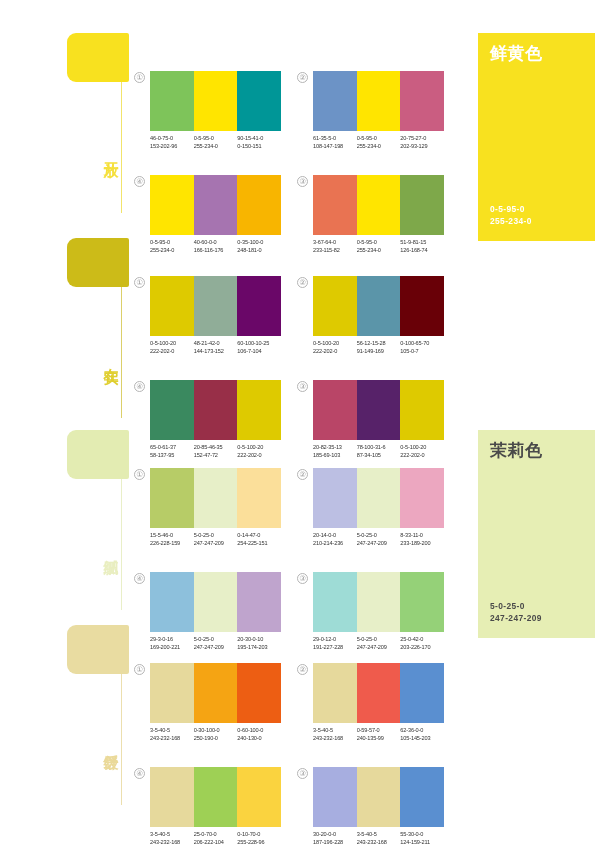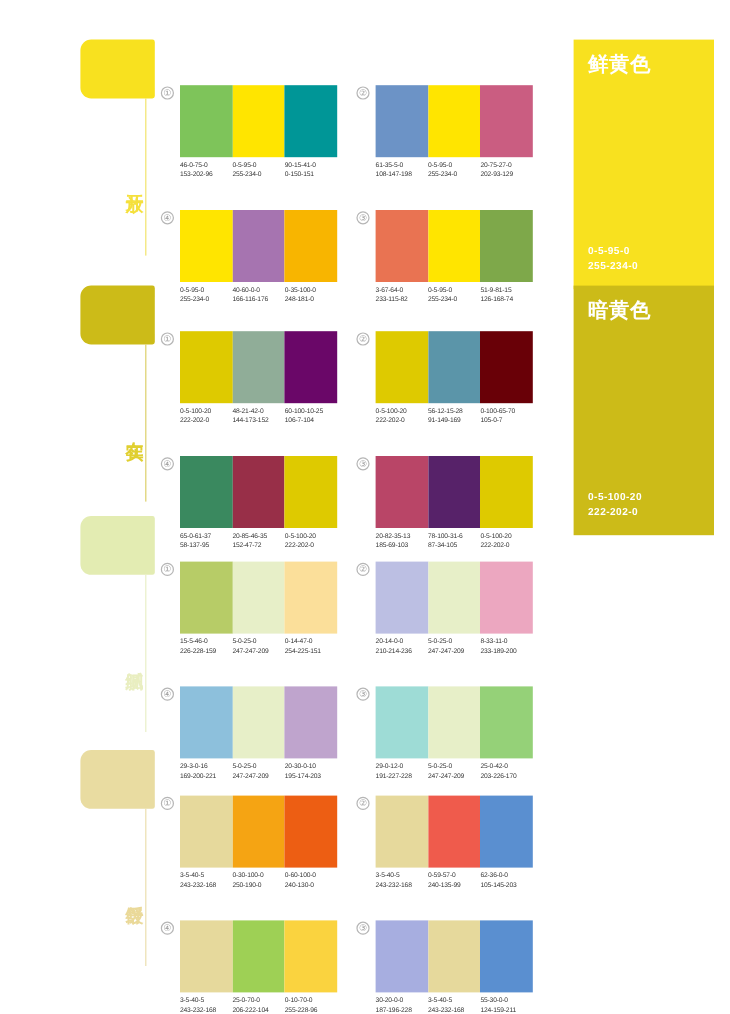--- a/index.html
+++ b/index.html
@@ -303,27 +303,20 @@
           <div class="code">
             <span class="cmyk">78-100-31-6</span>
             <span class="rgb">87-34-105</span>
           </div>
           <div class="code">
             <span class="cmyk">0-5-100-20</span>
             <span class="rgb">222-202-0</span>
           </div>
         </div>
       </div>
-      <div class="hero" style="background: rgb(204, 187, 24); color: rgb(255, 255, 255);">
-        <div class="hero-name">暗黄色</div>
-        <div class="hero-codes">
-          <div>0-5-100-20</div>
-          <div>222-202-0</div>
-        </div>
-      </div>
     </div>
     <div class="row" style="top: 430px;">
       <div class="tab-chip" style="background: rgb(227, 236, 178);"></div>
       <div class="tab-line" style="background: rgb(233, 239, 200);"></div>
       <div class="tab-label" style="color: rgb(233, 238, 192);">细腻</div>
       <div class="group" style="left: 150px; top: 38px;">
         <div class="group-num">①</div>
         <div class="swatches">
           <div class="sw" style="background: rgb(183, 204, 103);"></div>
           <div class="sw" style="background: rgb(231, 239, 200);"></div>
@@ -403,20 +396,27 @@
           <div class="code">
             <span class="cmyk">5-0-25-0</span>
             <span class="rgb">247-247-209</span>
           </div>
           <div class="code">
             <span class="cmyk">25-0-42-0</span>
             <span class="rgb">203-226-170</span>
           </div>
         </div>
       </div>
+      <div class="hero" style="background: rgb(230, 238, 180); color: rgb(74, 74, 74);">
+        <div class="hero-name">茉莉色</div>
+        <div class="hero-codes">
+          <div>5-0-25-0</div>
+          <div>247-247-209</div>
+        </div>
+      </div>
     </div>
     <div class="row" style="top: 625px;">
       <div class="tab-chip" style="background: rgb(233, 220, 161);"></div>
       <div class="tab-line" style="background: rgb(236, 223, 174);"></div>
       <div class="tab-label" style="color: rgb(234, 217, 153);">舒缓</div>
       <div class="group" style="left: 150px; top: 38px;">
         <div class="group-num">①</div>
         <div class="swatches">
           <div class="sw" style="background: rgb(230, 217, 156);"></div>
           <div class="sw" style="background: rgb(245, 164, 19);"></div>

